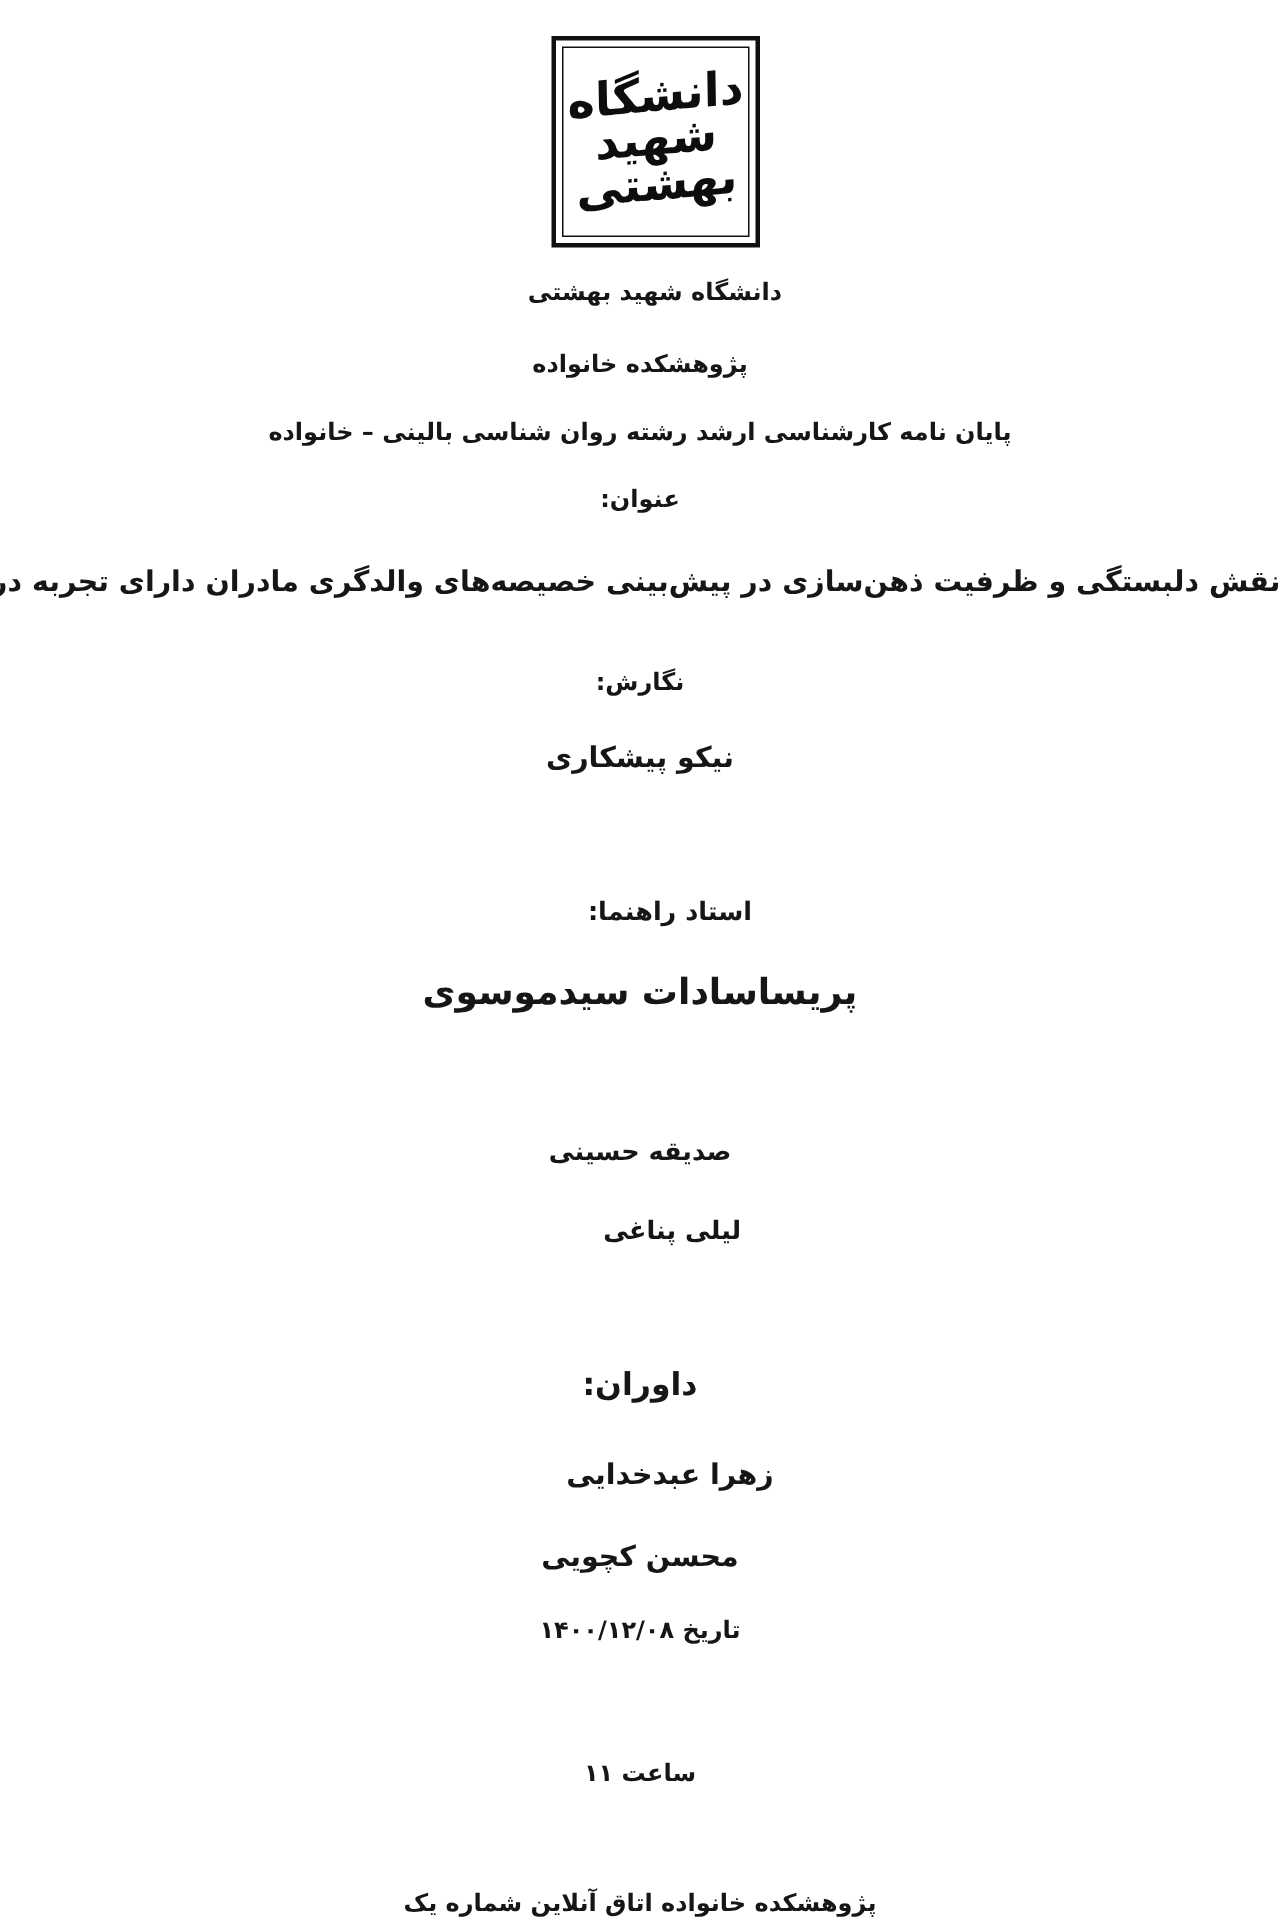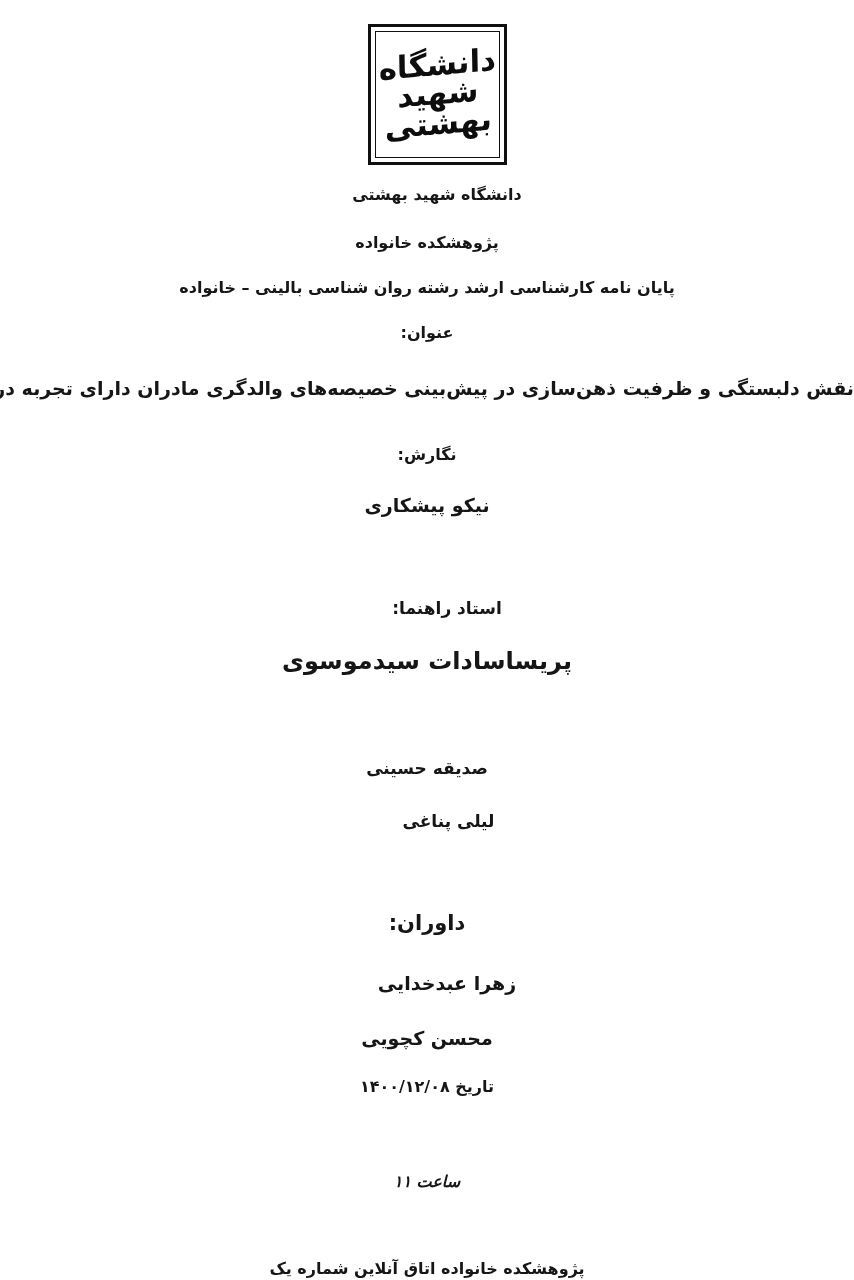--- a/index.html
+++ b/index.html
@@ -74,21 +74,21 @@
   .pos-author-name  { top: 491px; }
   .pos-sup-label    { top: 595px; margin-left: 40px; }
   .pos-sup-name     { top: 648px; }
   .pos-adv-label    { top: 703px; }
   .pos-adv-0        { top: 755px; }
   .pos-adv-1        { top: 808px; margin-left: 43px; }
   .pos-ref-label    { top: 908px; }
   .pos-ref-0        { top: 969px; margin-left: 40px; }
   .pos-ref-1        { top: 1024px; }
   .pos-date         { top: 1075px; }
-  .pos-time         { top: 1170px; font-style: italic; }
+  .pos-time         { top: 1170px; }
   .pos-location     { top: 1215px; margin-top: 42px; }
 </style>
 </head>
 <body>
 
 <div class="page">
 
   <div class="logo-outer">
     <div class="logo-inner">
       <div class="logo-cal">

